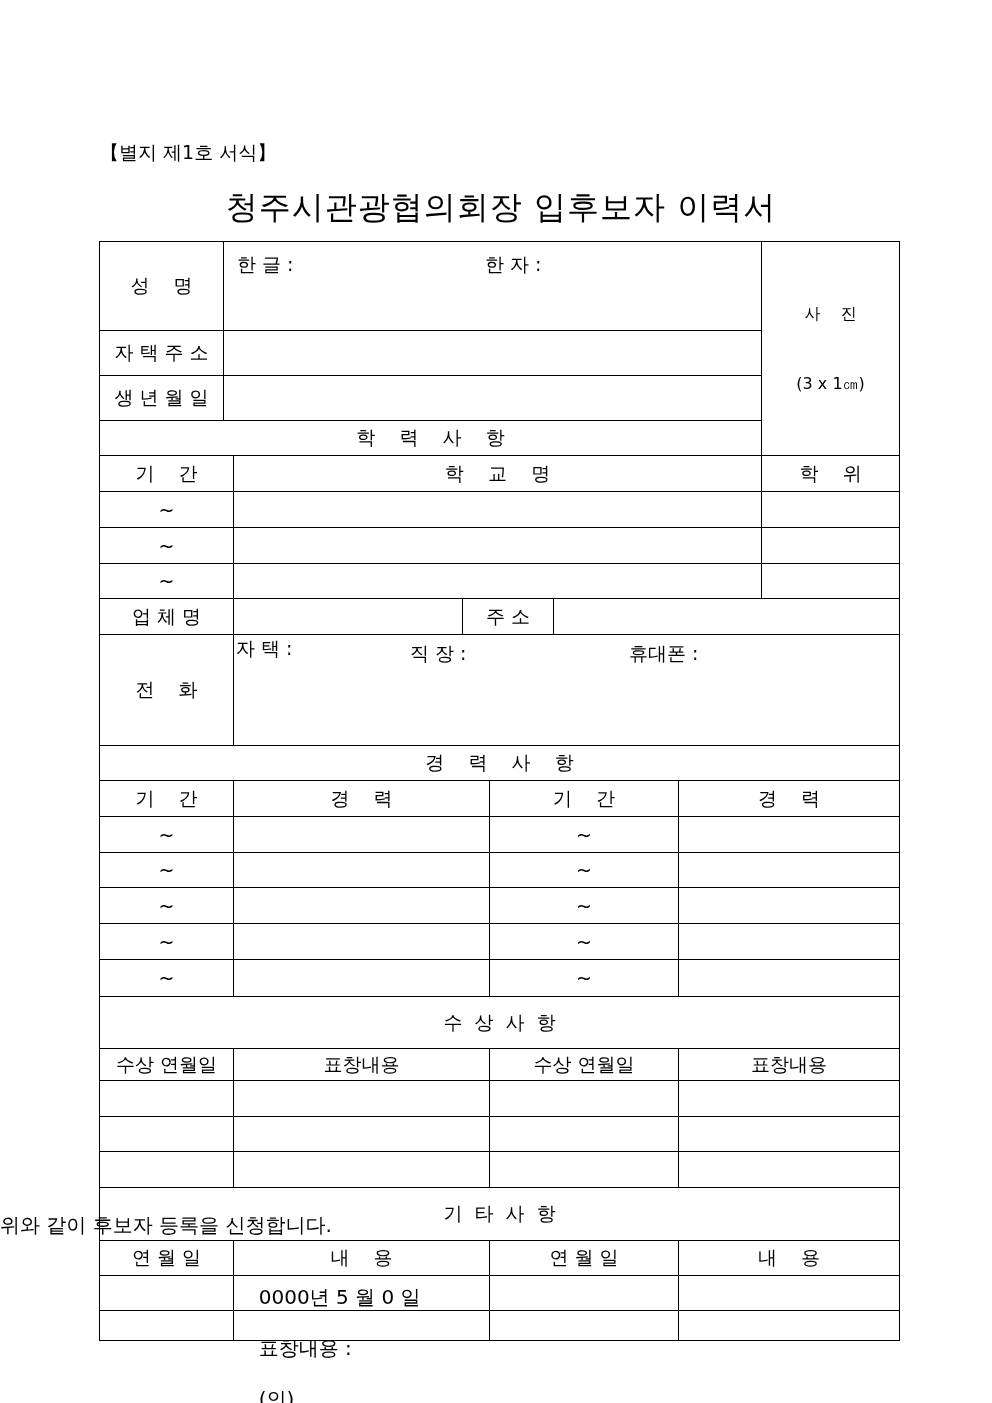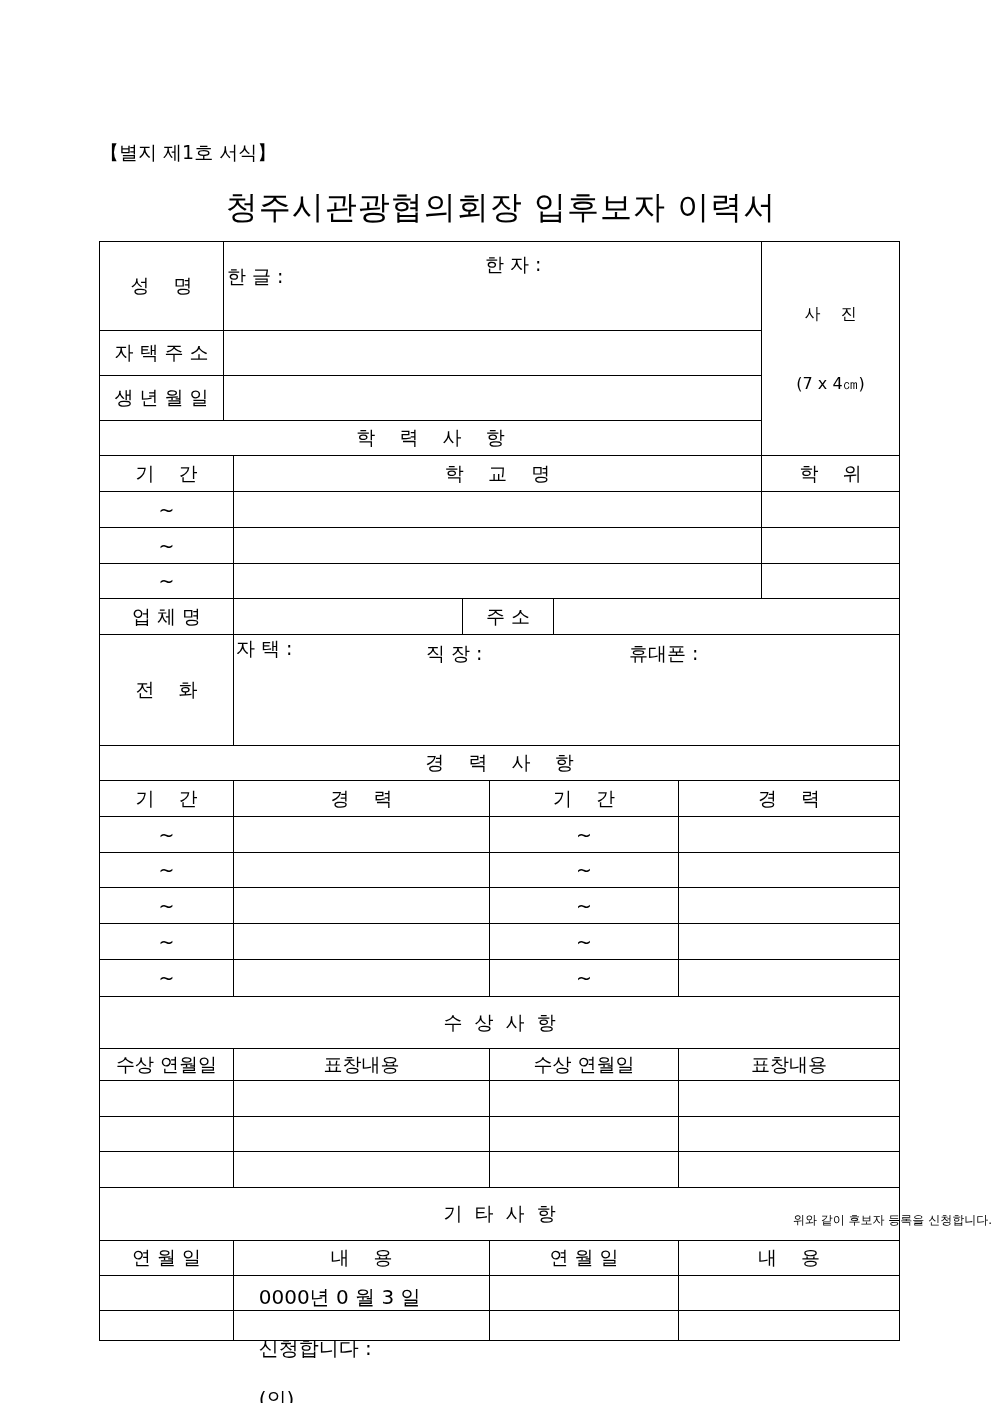--- a/index.html
+++ b/index.html
@@ -4,21 +4,21 @@
 <style>
   html, body { margin:0; padding:0; background:#ffffff; }
   body { width:992px; height:1403px; position:relative; font-family:"DejaVu Sans", "Liberation Sans", sans-serif; color:#000; }
   .form-id { position:absolute; left:100px; top:140px; font-size:19px; letter-spacing:0px; }
   .title { position:absolute; left:0; width:1002px; top:186px; text-align:center; font-size:32px; letter-spacing:1px; }
   table.form { position:absolute; left:99px; top:241px; width:800px; border-collapse:collapse; table-layout:fixed; }
   table.form td { border:1.5px solid #000; padding:0; font-size:19px; text-align:center; vertical-align:middle; white-space:pre; overflow:hidden; }
   td.left { text-align:left; padding-left:3px; }
   .tilde { font-size:16px; }
   .photo-label { font-size:16px; line-height:26px; }
-  .footer1 { position:absolute; left:0; width:992px; top:1212px; text-align:right; font-size:12px; }
+  .footer1 { position:absolute; left:0; width:992px; top:1212px; text-align:left; font-size:20px; }
   .footer2 { position:absolute; left:246px; top:1260px; font-size:20px; white-space:pre; }
 </style>
 </head>
 <body>
 
 <div class="form-id">【별지 제1호 서식】</div>
 <div class="title">청주시관광협의회장 입후보자 이력서</div>
 
 <table class="form">
   <colgroup>
@@ -30,26 +30,26 @@
     <col style="width:27px">
     <col style="width:98px">
     <col style="width:83px">
     <col style="width:138px">
   </colgroup>
 
   <tbody>
       <tr style="height:45px">
     <td>성    명</td>
     <td colspan="7" class="left" style="position:relative">
-      <span style="position:absolute; left:3px; top:10px;margin-top:12px;">한 글 :</span>
+      <span style="position:absolute; left:13px; top:10px;">한 글 :</span>
       <span style="position:absolute; left:261px; top:10px;">한 자 :</span>
     </td>
     <td rowspan="4">
       <div class="photo-label">사    진</div>
-      <div class="photo-label">(7 x 4㎝)</div>
+      <div class="photo-label">(3 x 1㎝)</div>
     </td>
   </tr>
 
   <tr style="height:45px">
     <td>자 택 주 소</td>
     <td colspan="7"></td>
   </tr>
 
   <tr style="height:45px">
     <td>생 년 월 일</td>
@@ -85,21 +85,21 @@
     <td colspan="2">업 체 명</td>
     <td colspan="1"></td>
     <td colspan="2">주 소</td>
     <td colspan="4"></td>
   </tr>
 
   <tr style="height:35px">
     <td colspan="2">전    화</td>
     <td colspan="7" class="left" style="position:relative">
       <span style="position:absolute; left:2px; top:1px;">자 택 :</span>
-      <span style="position:absolute; left:192px; top:6px;">직 장 :</span>
+      <span style="position:absolute; left:176px; top:6px;">직 장 :</span>
       <span style="position:absolute; left:395px; top:6px;">휴대폰 :</span>
     </td>
   </tr>
 
   <tr style="height:35px">
     <td colspan="9">경    력    사    항</td>
   </tr>
 
   <tr style="height:36px">
     <td colspan="2">기    간</td>
@@ -185,18 +185,18 @@
     <td colspan="2"></td>
     <td colspan="2"></td>
     <td colspan="3"></td>
     <td colspan="2"></td>
   </tr>
 </tbody>
   </table>
 
 <div class="footer1">위와 같이 후보자 등록을 신청합니다.</div>
 <div class="footer2">
-  <span>0000년 0 월 3 일</span>
+  <span>0000년 5 월 0 일</span>
   <span style="display:inline-block; width:42px"></span>
-  <span>신청합니다 :</span>
+  <span>표창내용 :</span>
   <span style="display:inline-block; width:118px"></span>
   <span>(인)</span>
 </div>
 
 </body></html>

